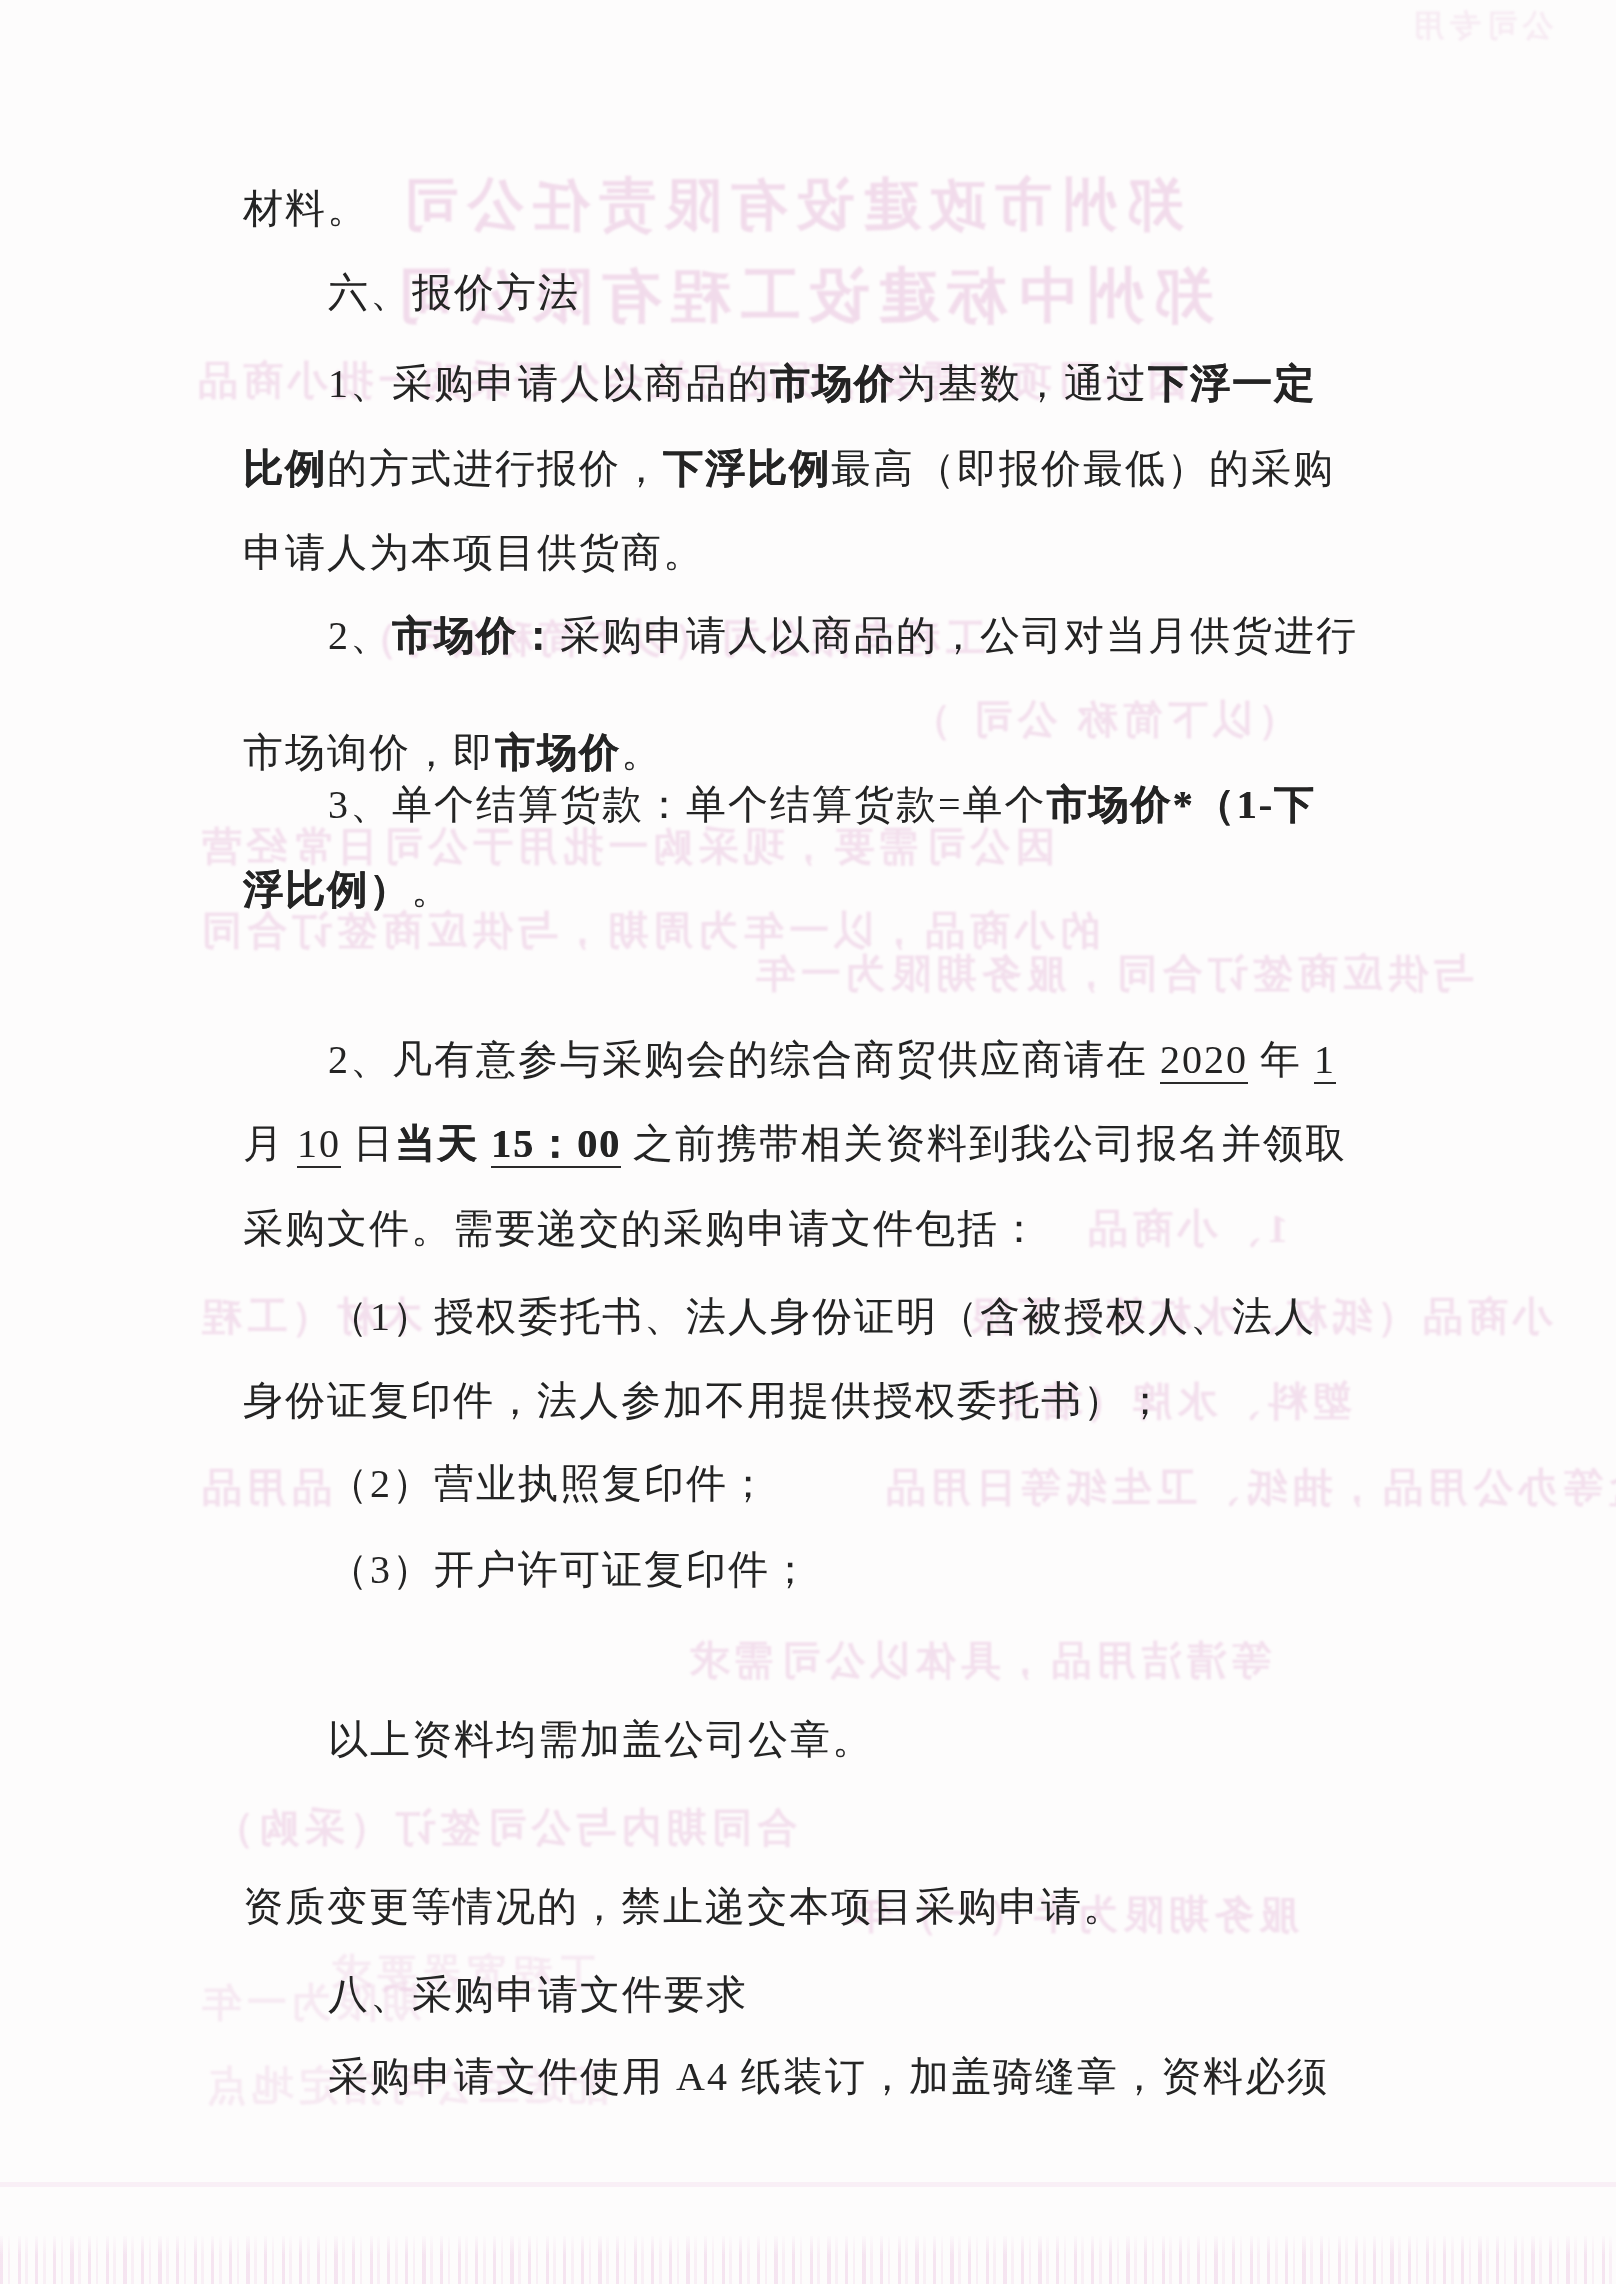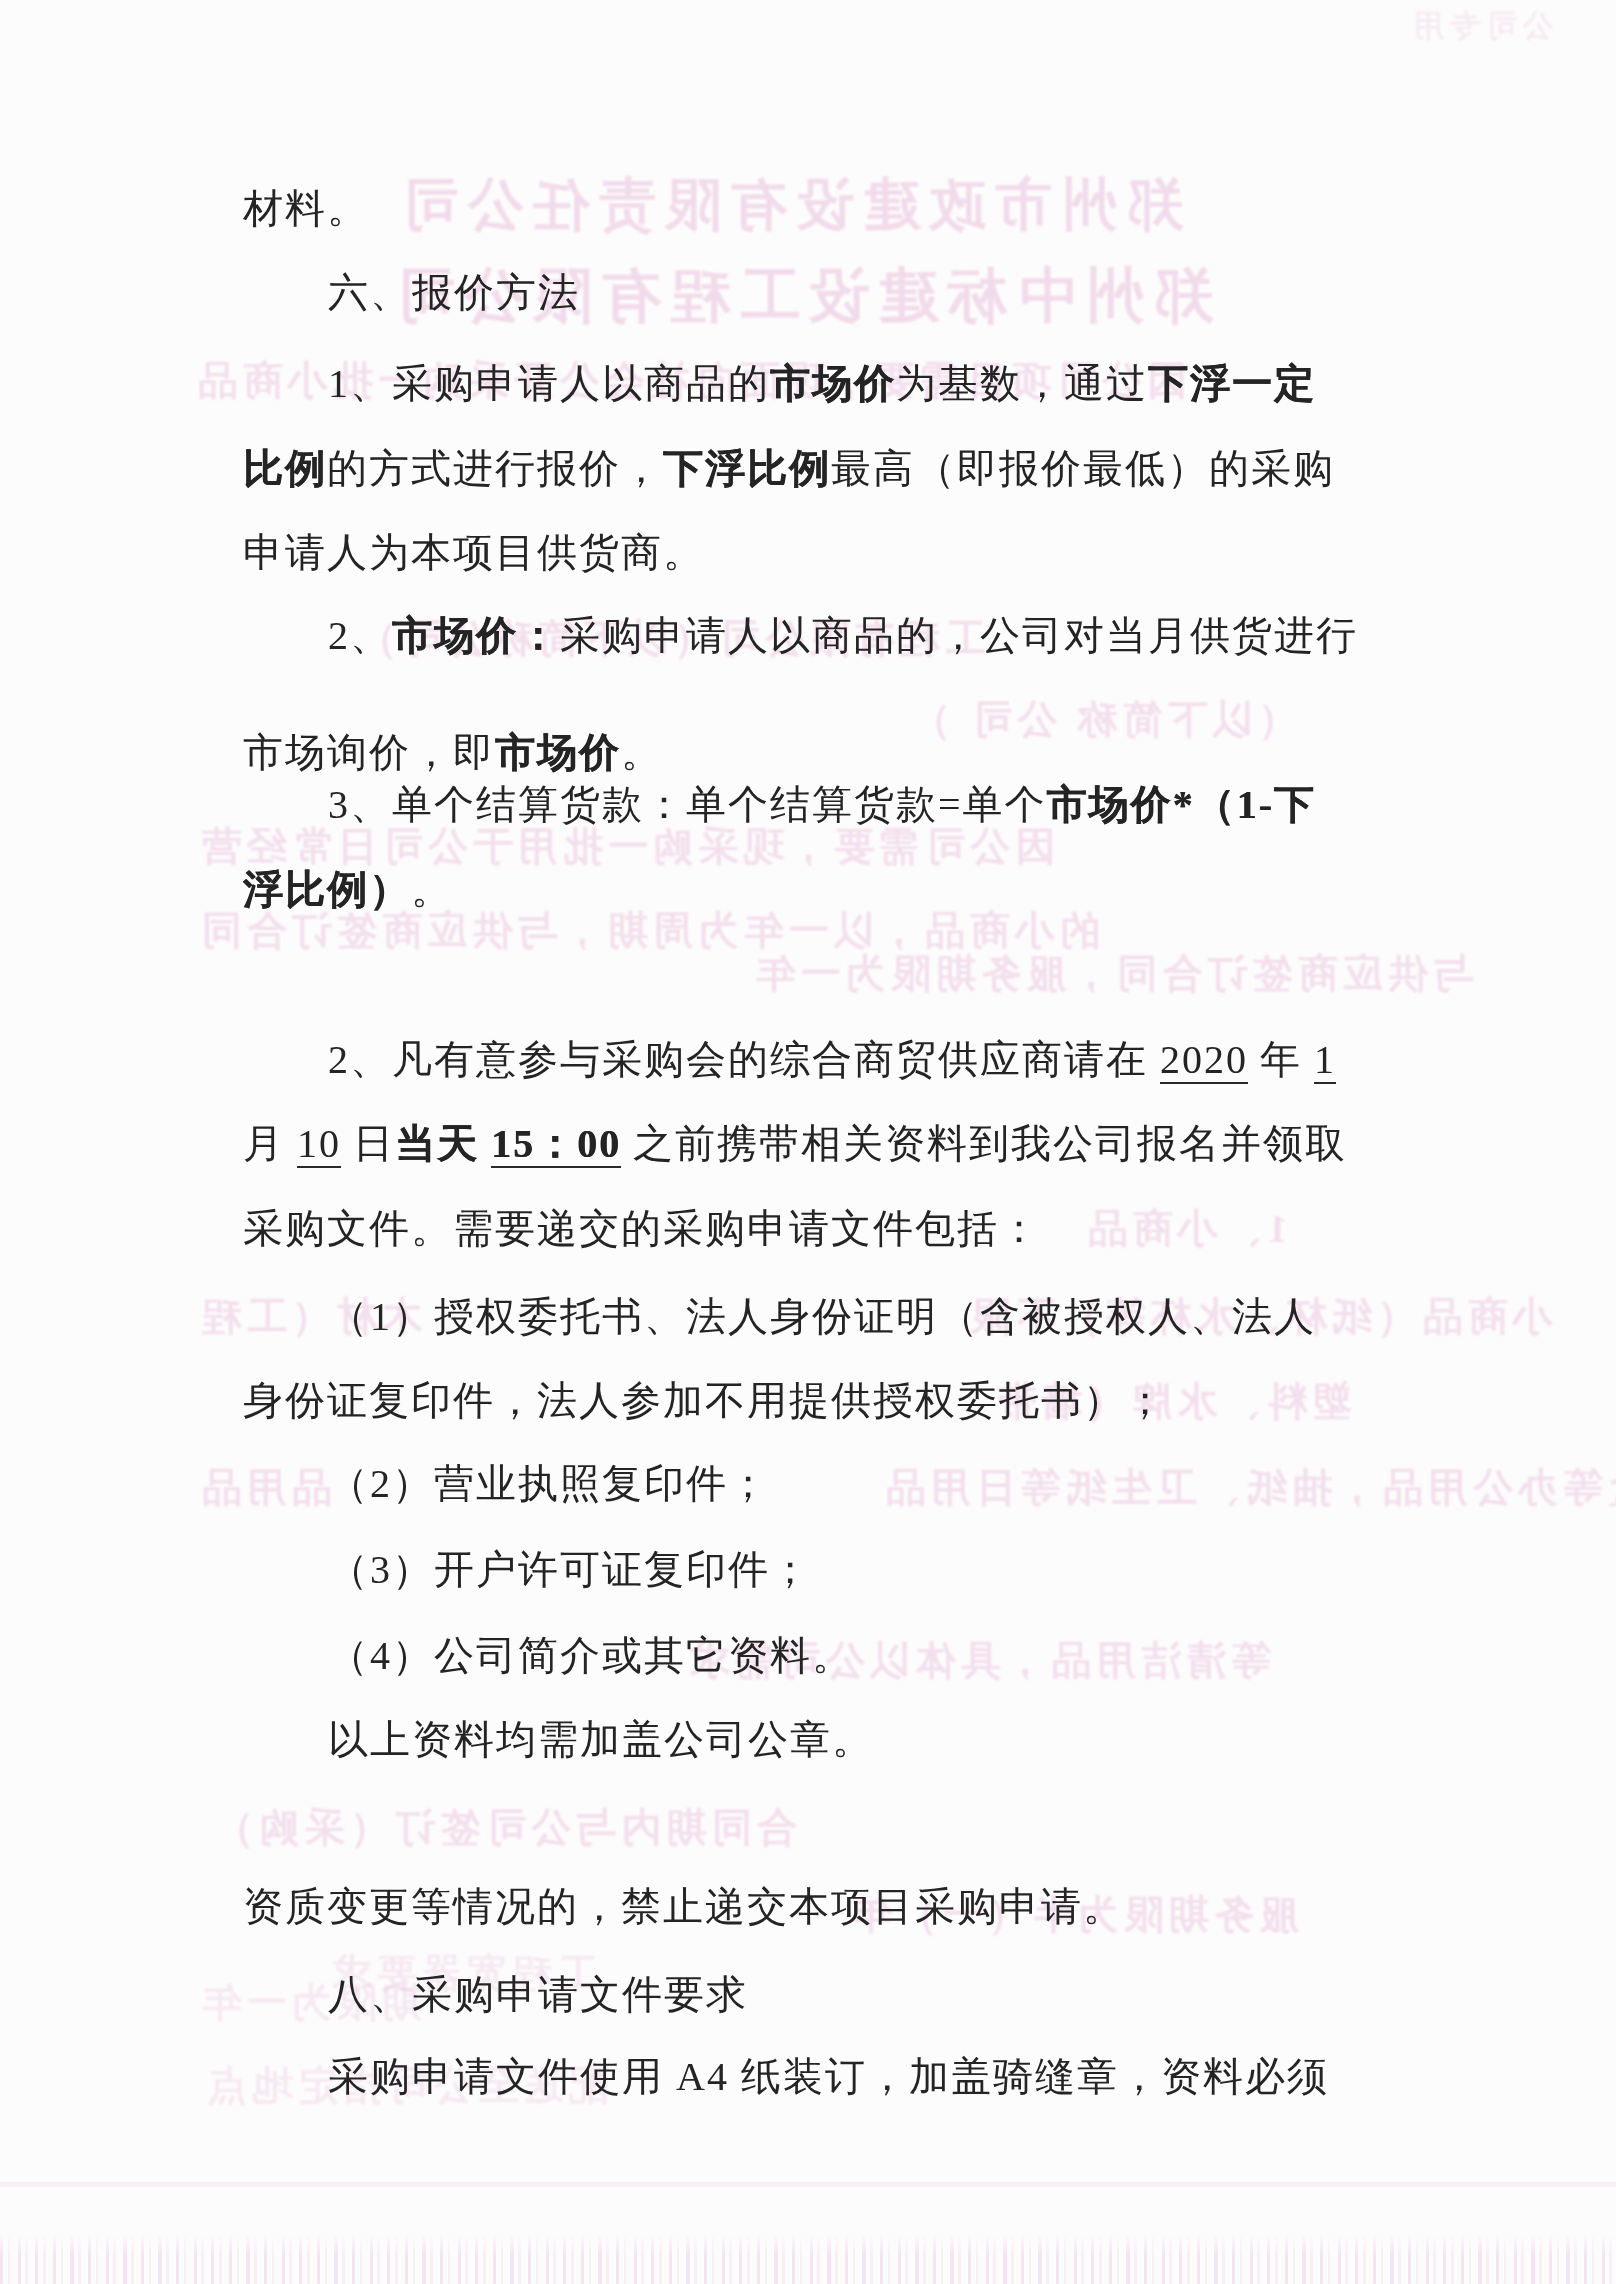--- a/index.html
+++ b/index.html
@@ -121,21 +121,20 @@
   <div class="line" style="top:1201px;"><span>采购文件。需要递交的采购申请文件包括：</span></div>
 
   <div class="line ind" style="top:1289px;"><span>（1）授权委托书、法人身份证明（含被授权人、法人</span></div>
 
   <div class="line" style="top:1373px;"><span>身份证复印件，法人参加不用提供授权委托书）；</span></div>
 
   <div class="line ind" style="top:1456px;"><span>（2）营业执照复印件；</span></div>
 
   <div class="line ind" style="top:1542px;"><span>（3）开户许可证复印件；</span></div>
 
-  <div class="line ind" style="top:1628px;"><span>（4）公司简介或其它资料。</span></div>
 
   <div class="line ind" style="top:1712px;"><span>以上资料均需加盖公司公章。</span></div>
 
 
   <div class="line" style="top:1879px;"><span>资质变更等情况的，禁止递交本项目采购申请。</span></div>
 
   <div class="line ind" style="top:1967px;"><span>八、采购申请文件要求</span></div>
 
   <div class="line ind" style="top:2049px;"><span>采购申请文件使用 A4 纸装订，加盖骑缝章，资料必须</span></div>
 

